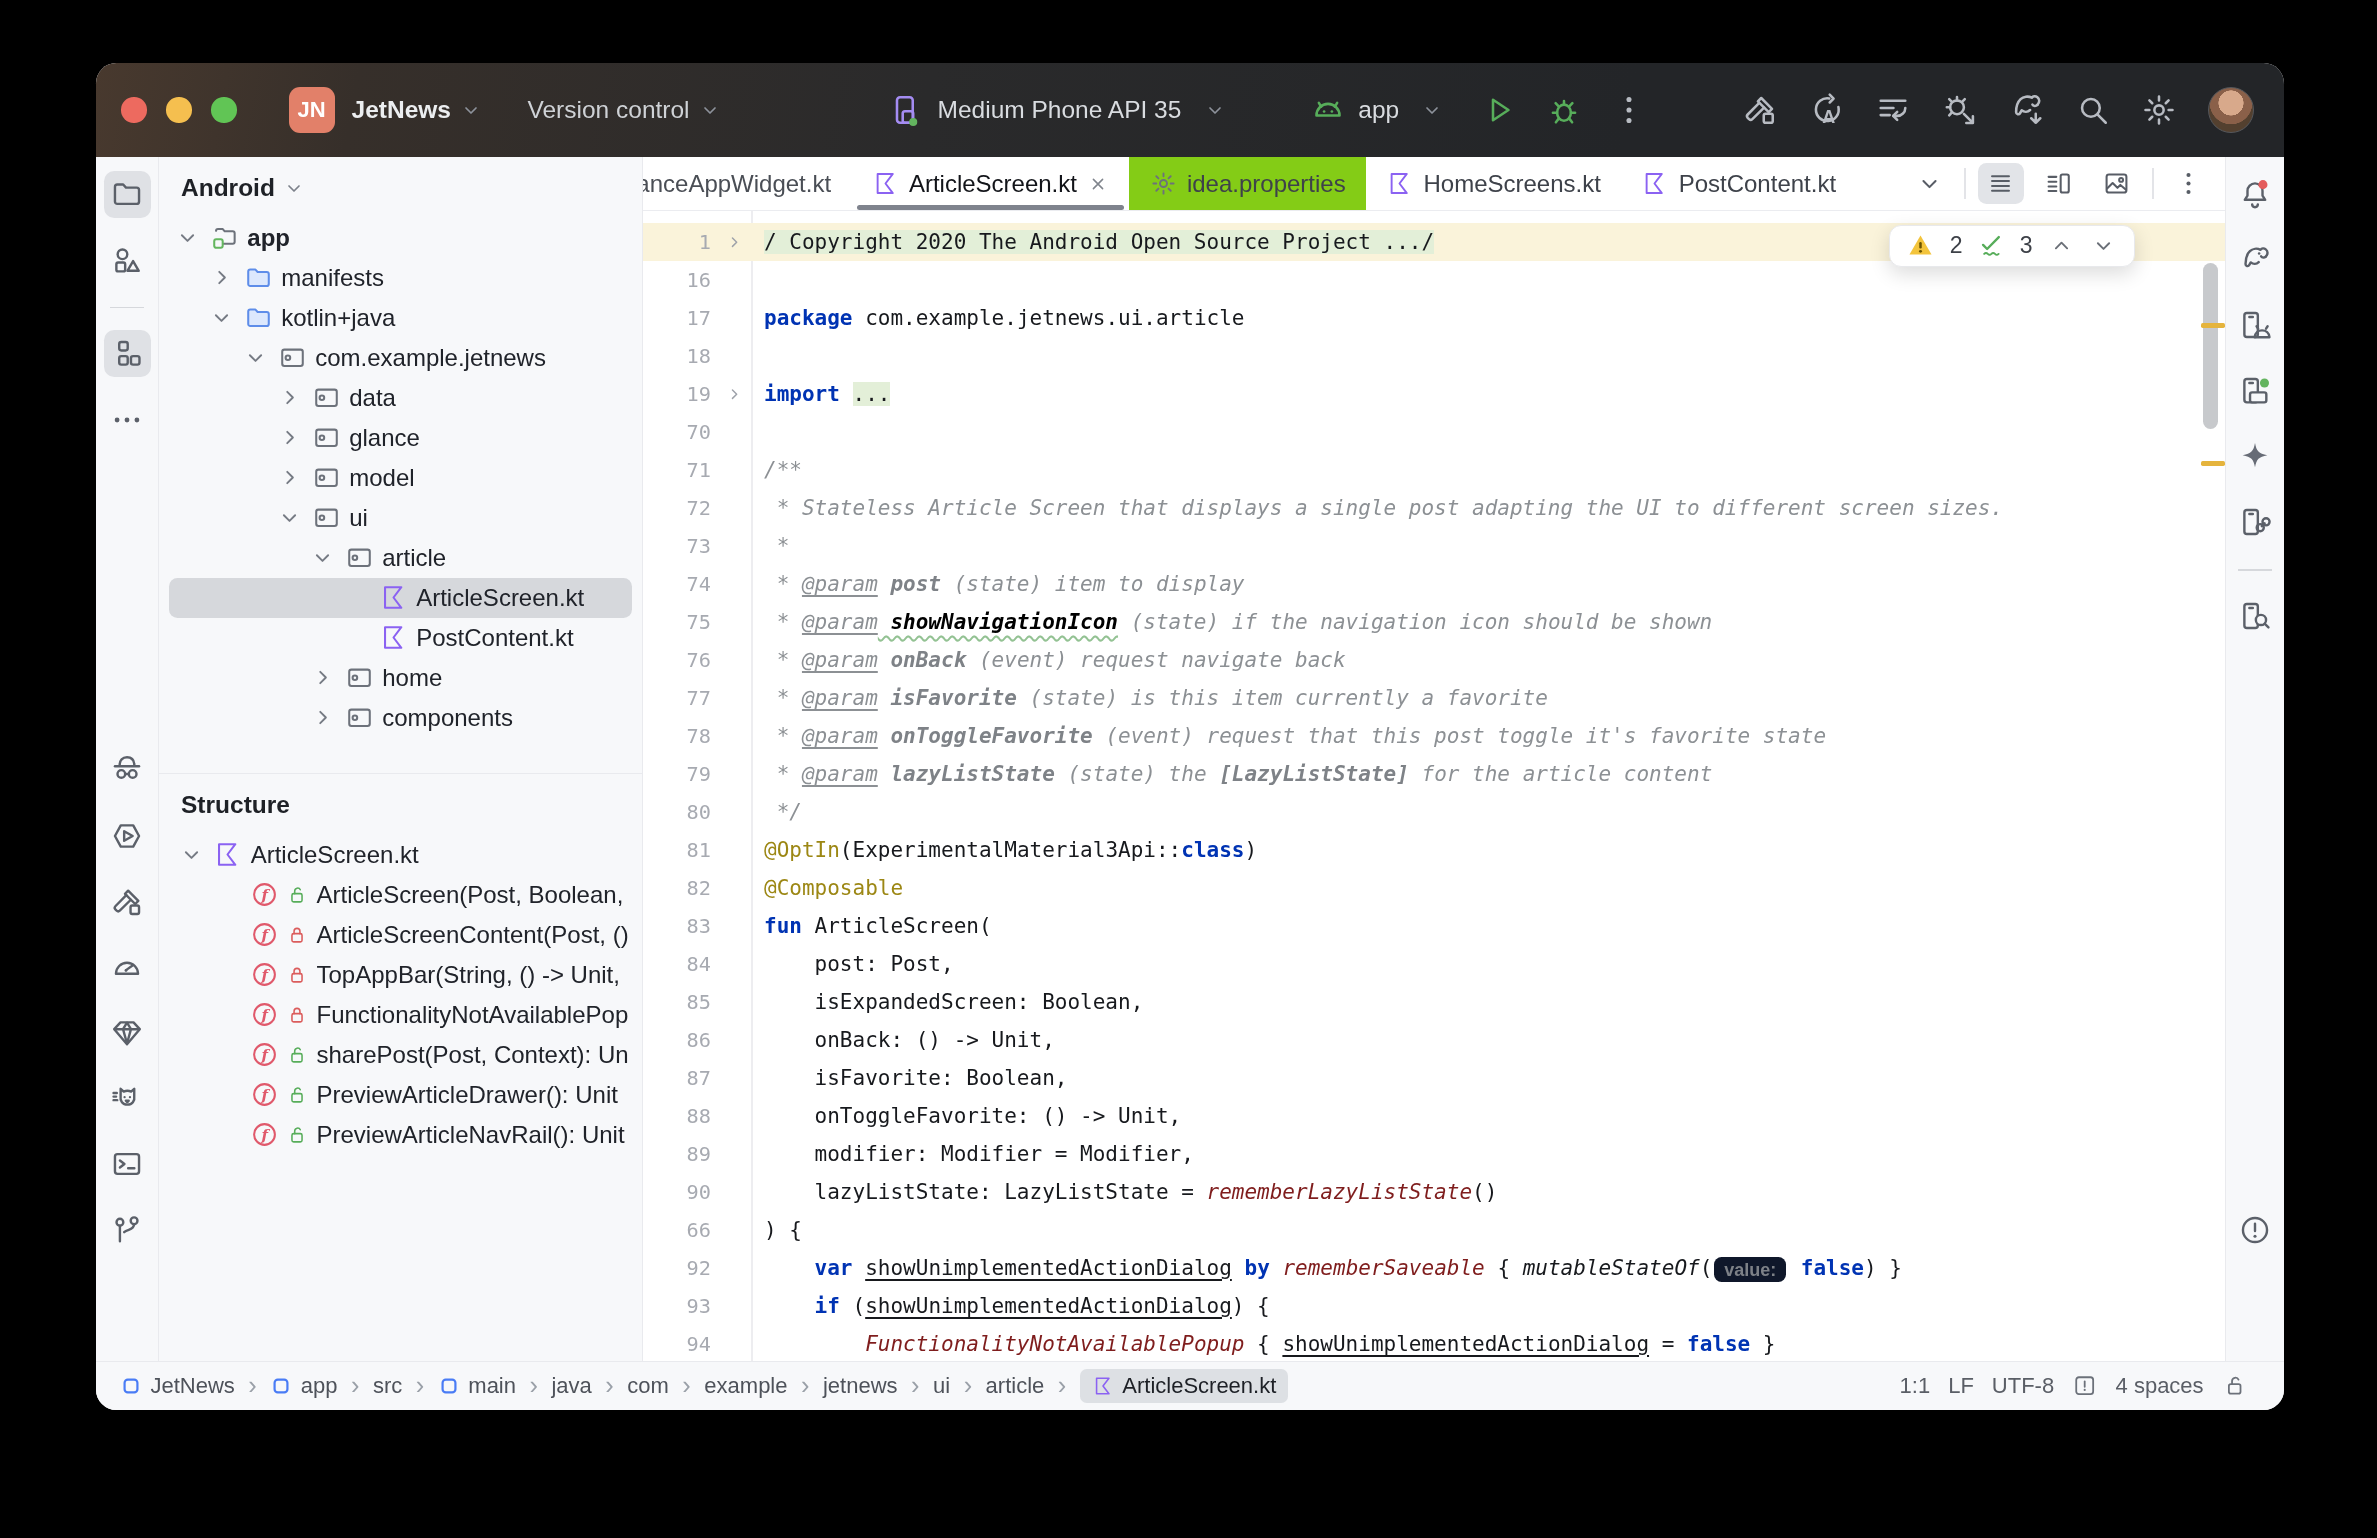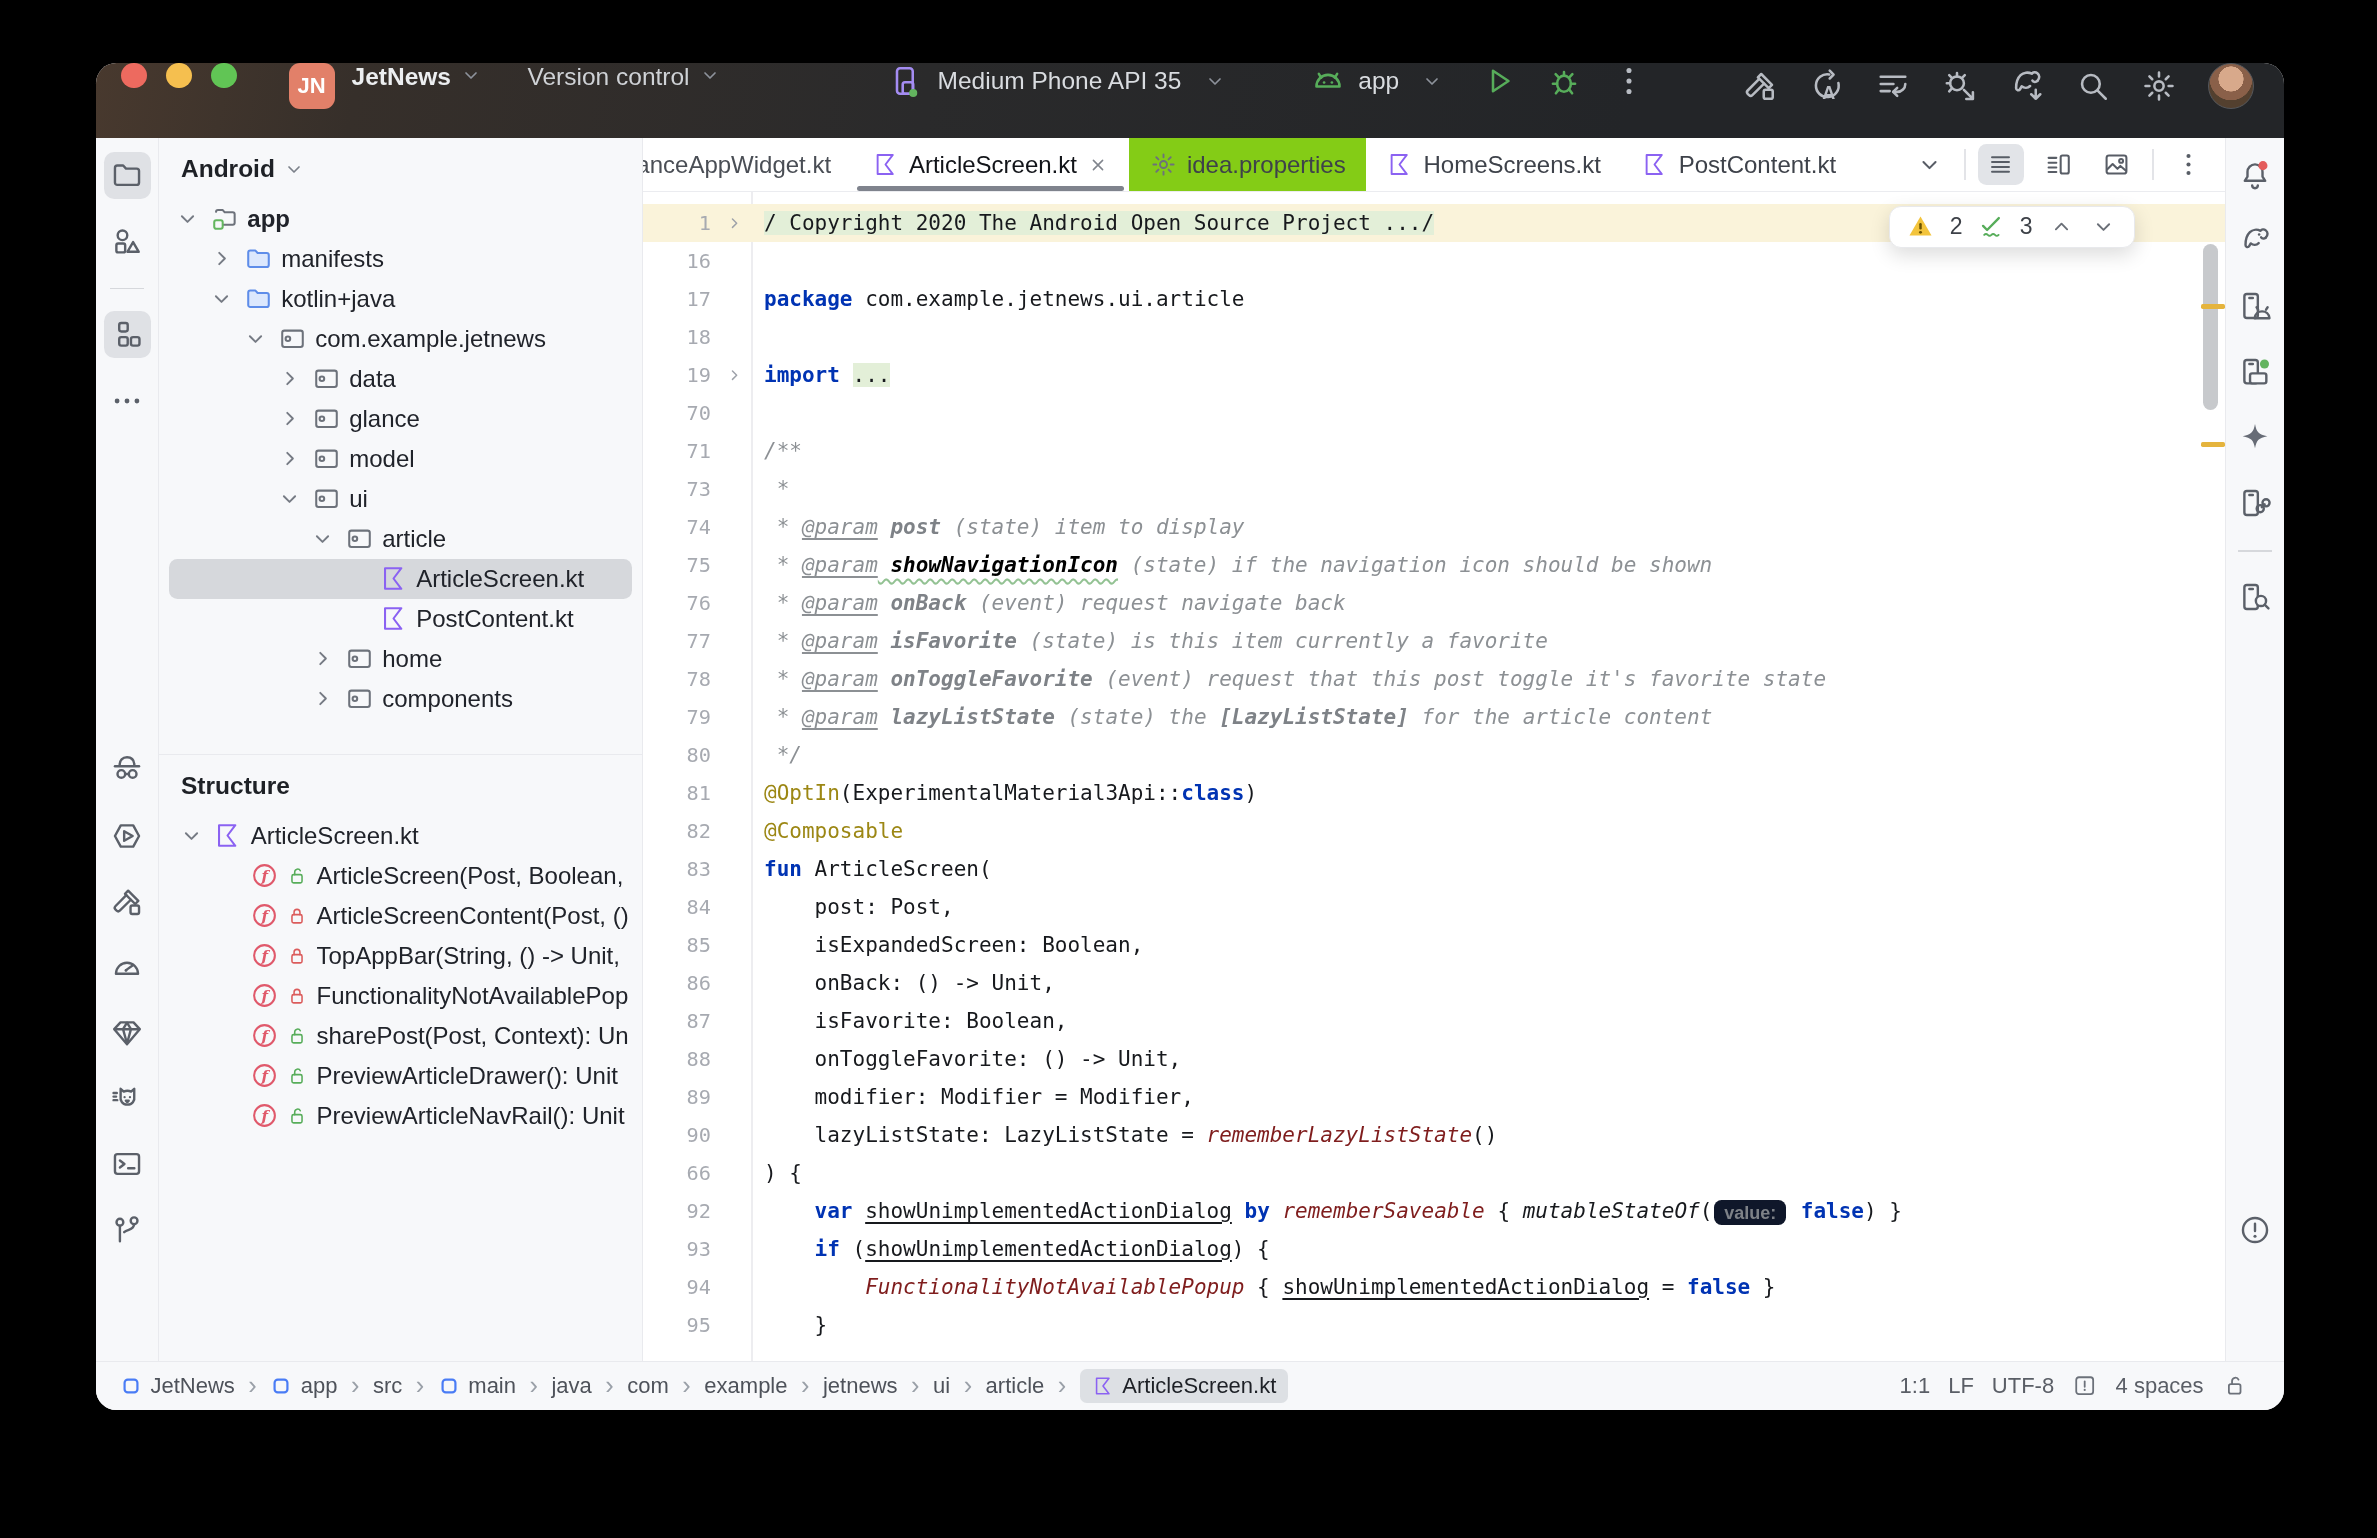--- a/index.html
+++ b/index.html
@@ -2,21 +2,21 @@
 <html style="font-size:13.5px"><head>
 <meta charset="utf-8">
 <style>
   * { margin:0; padding:0; box-sizing:border-box; }
   html,body { background:#000; width:2377px; height:1538px; font-family:"Liberation Sans",sans-serif; }
   .stage { position:relative; width:2377px; height:1538px; background:#000; overflow:hidden; }
   .window { position:absolute; left:96px; top:63px; width:2188px; height:1347px; border-radius:20.3px;
             overflow:hidden; background:#f7f8fa; box-shadow:0 34px 102px rgba(0,0,0,.6); display:flex; flex-direction:column; }
 
   
-  .tbar { height:75px; flex:none; display:flex; align-items:flex-start; padding:0 30.5px 0 25.4px;
+  .tbar { height:94px; flex:none; display:flex; align-items:center; padding:0 30.5px 0 25.4px;
           background:linear-gradient(100deg,#48392e 0%,#362f2a 12%,#2a2a2b 38%,#232528 70%,#232528 100%);
           color:#d9dce0; font-size:24.5px; }
   .lights { display:flex; gap:19.5px; align-items:center; }
   .light { width:25.4px; height:25.4px; border-radius:50%; }
   .l-red{background:#ed6a5f} .l-yellow{background:#f5bf4f} .l-green{background:#61c555}
   .jn { width:46px; height:46px; border-radius:11px; background:#e28069; color:#fff; font-weight:700; font-size:22px;
         display:flex; align-items:center; justify-content:center; margin-left:52px; flex:none; }
   .tlabel { margin-left:17px; font-weight:600; color:#eceef0; white-space:nowrap; }
   .tlabel.dim { color:#cfd2d6; font-weight:400; margin-left:44px; }
   .tchev { width:24px; height:24px; color:#8d929b; margin-left:8.5px; }
@@ -811,20 +811,25 @@
               </div>
               <div class="cl">
                 <span class="ln">70</span>
                 <span class="fold-col"></span>
                 <span class="ct"></span>
               </div>
               <div class="cl">
                 <span class="ln">71</span>
                 <span class="fold-col"></span>
                 <span class="ct"><span class="tk-c">/**</span></span>
+              </div>
+              <div class="cl">
+                <span class="ln">72</span>
+                <span class="fold-col"></span>
+                <span class="ct"><span class="tk-c"> * Stateless Article Screen that displays a single post adapting the UI to different screen sizes.</span></span>
               </div>
               <div class="cl">
                 <span class="ln">73</span>
                 <span class="fold-col"></span>
                 <span class="ct"><span class="tk-c"> *</span></span>
               </div>
               <div class="cl">
                 <span class="ln">74</span>
                 <span class="fold-col"></span>
                 <span class="ct"><span class="tk-c"> * </span><span class="tk-tag">@param</span><span class="tk-cb"> post</span><span class="tk-c"> (state) item to display</span></span>

